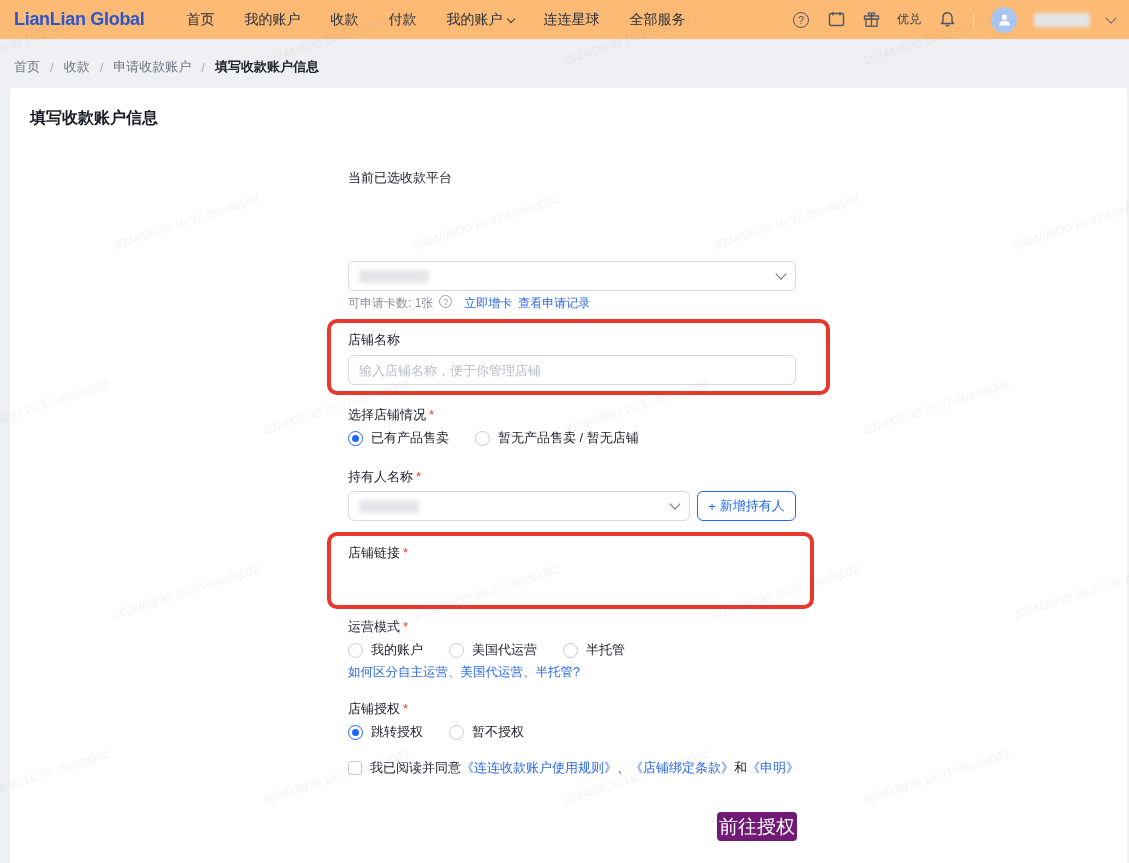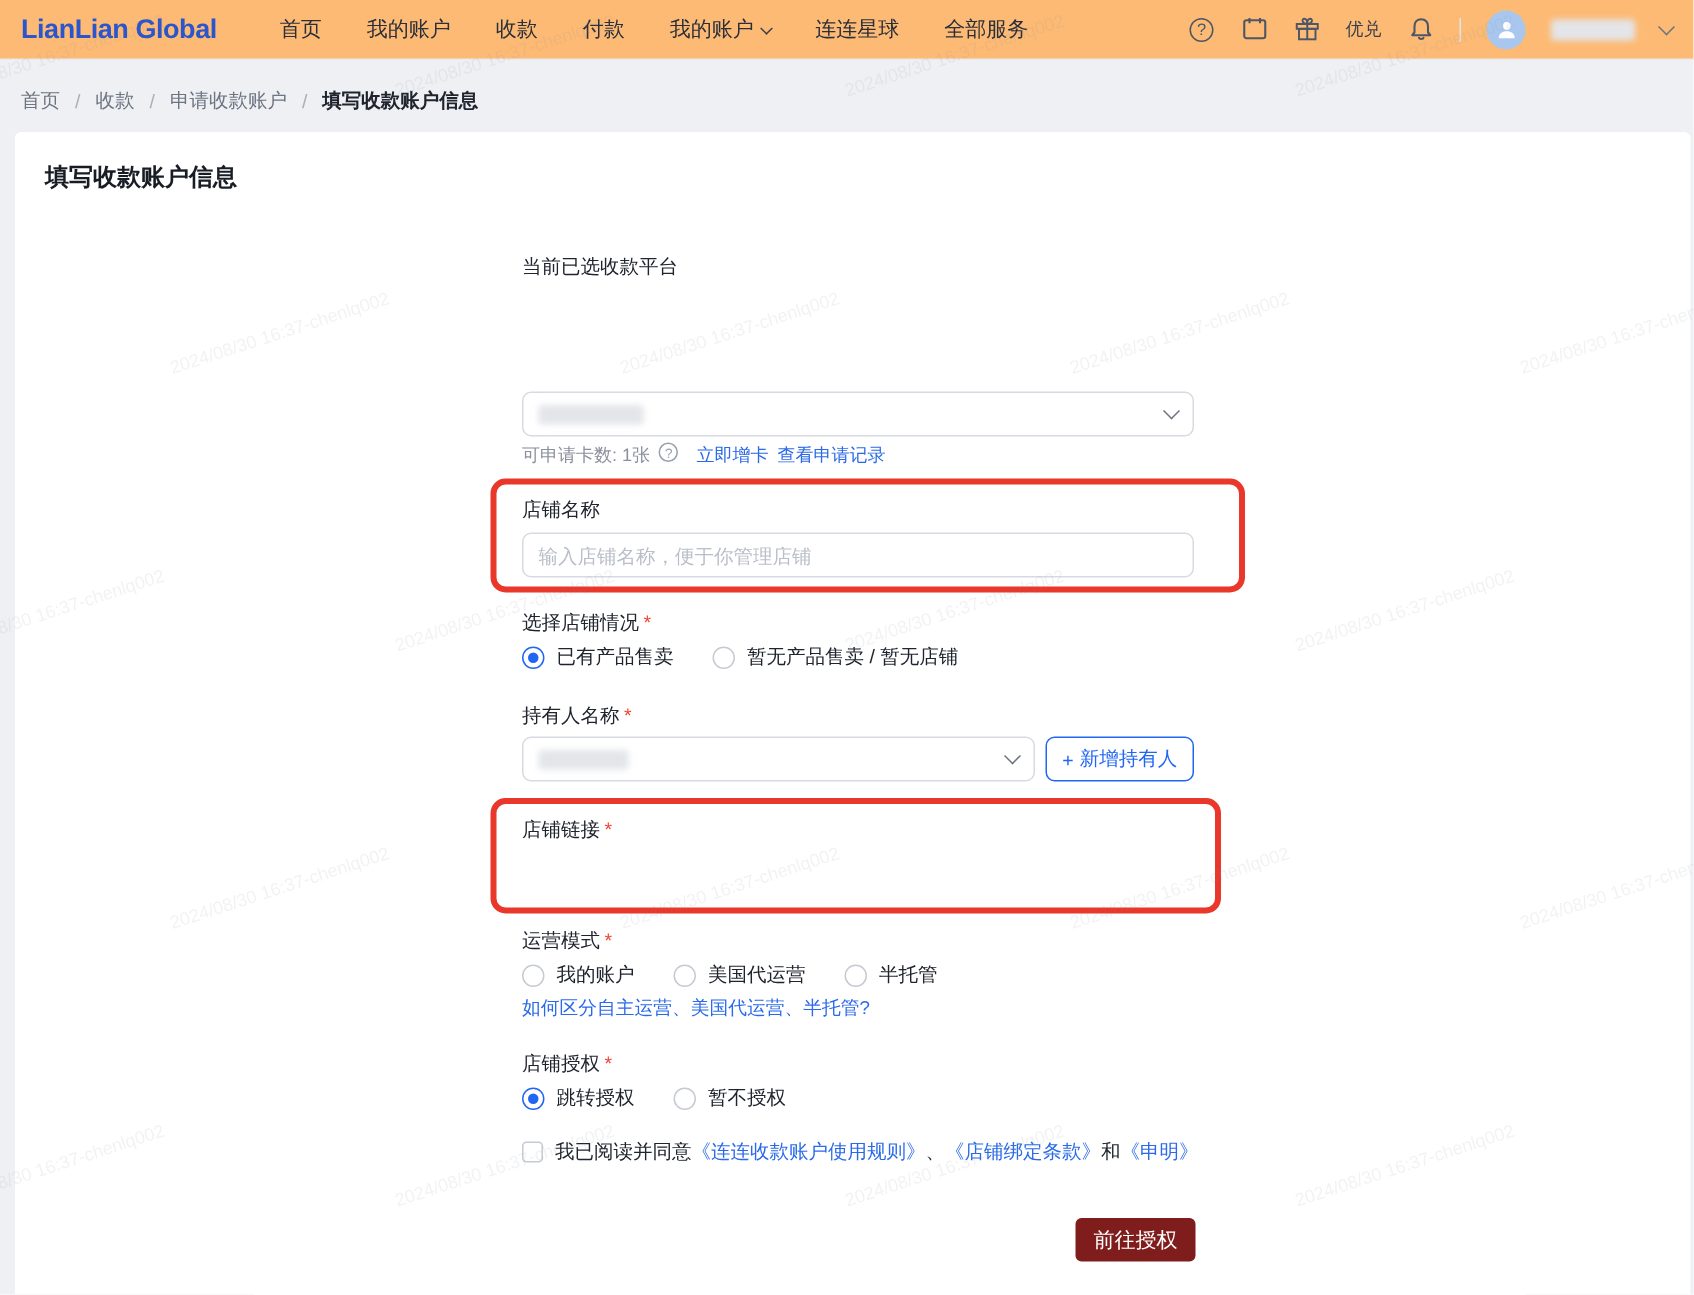--- a/index.html
+++ b/index.html
@@ -121,21 +121,21 @@
   }
 
   .help-link { position:absolute; left:338px; font-size:12.5px; }
 
   .agree-row { position:absolute; left:338px; top:671px; display:flex; align-items:center; gap:8px; font-size:13px; }
   .checkbox { width:14px; height:14px; border:1.4px solid #c6cad2; border-radius:3px; background:#fff; cursor:pointer; flex:none; }
   .agree-text { color:#20242e; }
 
   .submit-btn {
     position:absolute; left:707px; top:724px; width:80px; height:29px;
-    background:#7f1d1d; color:#fff; border:none; border-radius:4px; font-size:14px;
+    background:#701a75; color:#fff; border:none; border-radius:4px; font-size:19px;
     display:flex; align-items:center; justify-content:center; cursor:pointer;
     font-family:"Liberation Sans","DejaVu Sans",sans-serif;
   }
 
   
   #watermark-layer { position:absolute; inset:0; z-index:40; pointer-events:none; overflow:hidden; }
   .wm {
     position:absolute; transform:rotate(-18deg); font-size:12px; color:#7d8699; opacity:0.10;
     white-space:nowrap;
   }

